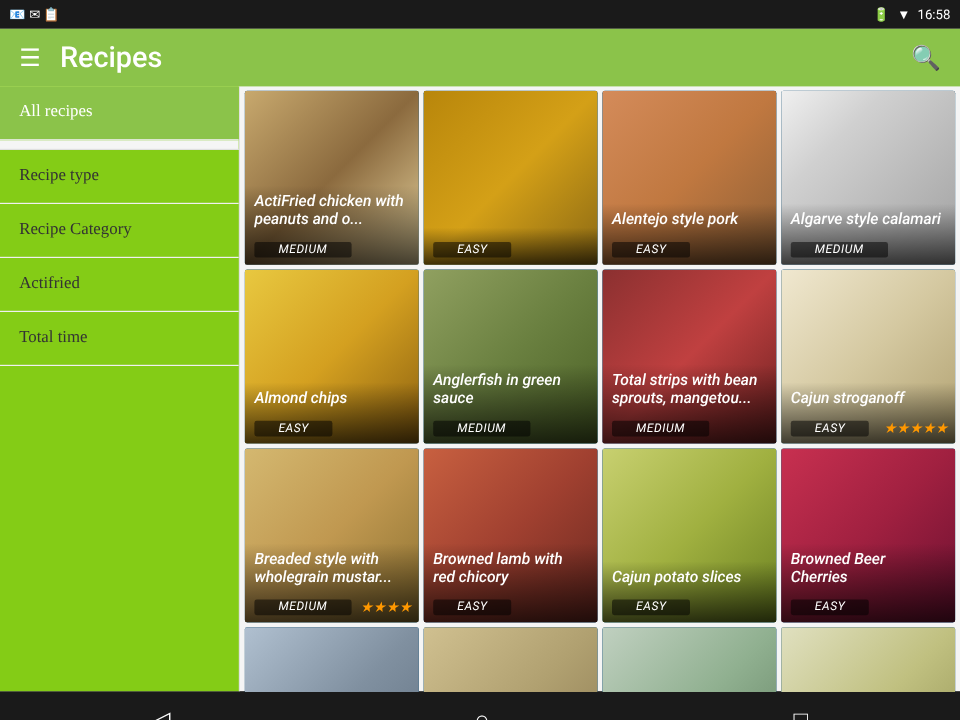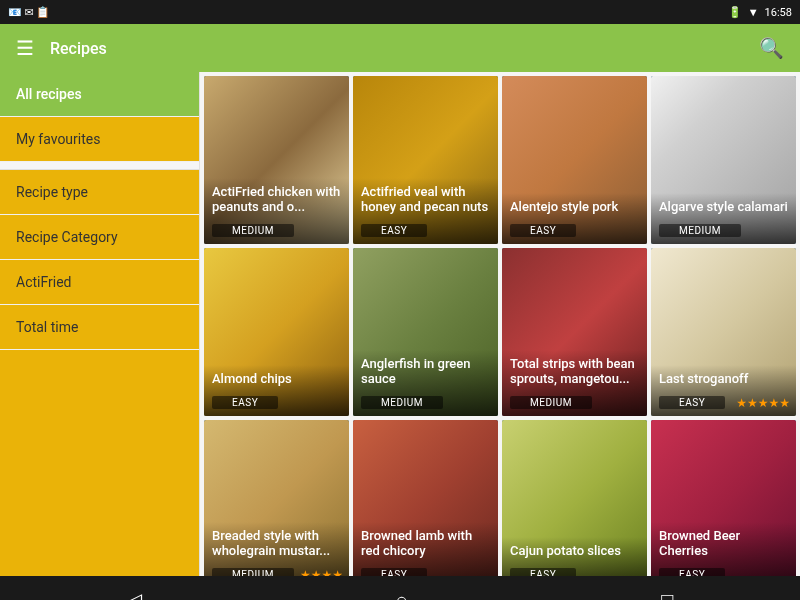--- a/index.html
+++ b/index.html
@@ -23,33 +23,34 @@
     .toolbar {
       width: 800px;
       height: 48px;
       background: #8bc34a;
       display: flex;
       align-items: center;
       padding: 0 16px;
       justify-content: space-between;
     }
     .toolbar-left { display: flex; align-items: center; gap: 16px; }
-    .toolbar-title { color: white; font-size: 16px; font-weight: 500; }
+    .toolbar-title { color: white; font-size: 24px; font-weight: 500; }
     .toolbar-icon { color: white; font-size: 20px; cursor: pointer; }
 
     
     .main { display: flex; width: 800px; height: 504px; }
 
     
     .sidebar {
       width: 200px;
       min-width: 200px;
-      background: #eab308;
+      background: #84cc16;
       border-right: 1px solid #e0e0e0;
       overflow-y: auto;
+      font-family: Liberation Serif, serif;
     }
     .sidebar-item {
       padding: 14px 16px;
       font-size: 14px;
       color: #333;
       cursor: pointer;
       border-bottom: 1px solid #f0f0f0;
     }
     .sidebar-item.active {
       background: #8bc34a;
@@ -63,25 +64,26 @@
       flex: 1;
       overflow-y: auto;
       padding: 4px;
       display: grid;
       grid-template-columns: repeat(4, 1fr);
       gap: 4px;
       align-content: start;
     }
     .recipe-card {
       position: relative;
-      height: 168px;
+      height: 145px;
       border-radius: 2px;
       overflow: hidden;
       cursor: pointer;
       background: #0c4a6e;
+      font-style: italic;
     }
     .recipe-card-overlay {
       position: absolute;
       bottom: 0;
       left: 0;
       right: 0;
       background: linear-gradient(transparent, rgba(0,0,0,0.7));
       padding: 6px 8px;
     }
     .recipe-title {
@@ -164,42 +166,40 @@
     <span class="toolbar-icon">☰</span>
     <span class="toolbar-title">Recipes</span>
   </div>
   <span class="toolbar-icon">🔍</span>
 </div>
 
 <div class="main">
 
   <div class="sidebar">
     <div class="sidebar-item active">All recipes</div>
-    <div class="sidebar-item">My favourites</div>
     <div class="sidebar-divider"></div>
     <div class="sidebar-item">Recipe type</div>
     <div class="sidebar-item">Recipe Category</div>
-    <div class="sidebar-item">ActiFried</div>
+    <div class="sidebar-item">Actifried</div>
     <div class="sidebar-item">Total time</div>
   </div>
 
   <div class="recipe-grid">
 
     <div class="recipe-card">
       <div class="food-visual bg-actified-chicken"></div>
       <div class="recipe-card-overlay">
         <div class="recipe-title">ActiFried chicken with peanuts and o...</div>
         <span class="recipe-badge">MEDIUM</span>
       </div>
     </div>
 
     <div class="recipe-card">
       <div class="food-visual bg-actified-veal"></div>
       <div class="recipe-card-overlay">
-        <div class="recipe-title">Actifried veal with honey and pecan nuts</div>
         <span class="recipe-badge">EASY</span>
       </div>
     </div>
 
     <div class="recipe-card">
       <div class="food-visual bg-alentejo"></div>
       <div class="recipe-card-overlay">
         <div class="recipe-title">Alentejo style pork</div>
         <span class="recipe-badge">EASY</span>
       </div>
@@ -233,21 +233,21 @@
       <div class="food-visual bg-beef-strips"></div>
       <div class="recipe-card-overlay">
         <div class="recipe-title">Total strips with bean sprouts, mangetou...</div>
         <span class="recipe-badge">MEDIUM</span>
       </div>
     </div>
 
     <div class="recipe-card">
       <div class="food-visual bg-beef-stroganoff"></div>
       <div class="recipe-card-overlay">
-        <div class="recipe-title">Last stroganoff</div>
+        <div class="recipe-title">Cajun stroganoff</div>
         <span class="recipe-badge">EASY</span>
       </div>
       <div class="recipe-stars">★★★★★</div>
     </div>
 
     <div class="recipe-card">
       <div class="food-visual bg-breaded-fish"></div>
       <div class="recipe-card-overlay">
         <div class="recipe-title">Breaded style with wholegrain mustar...</div>
         <span class="recipe-badge">MEDIUM</span>

